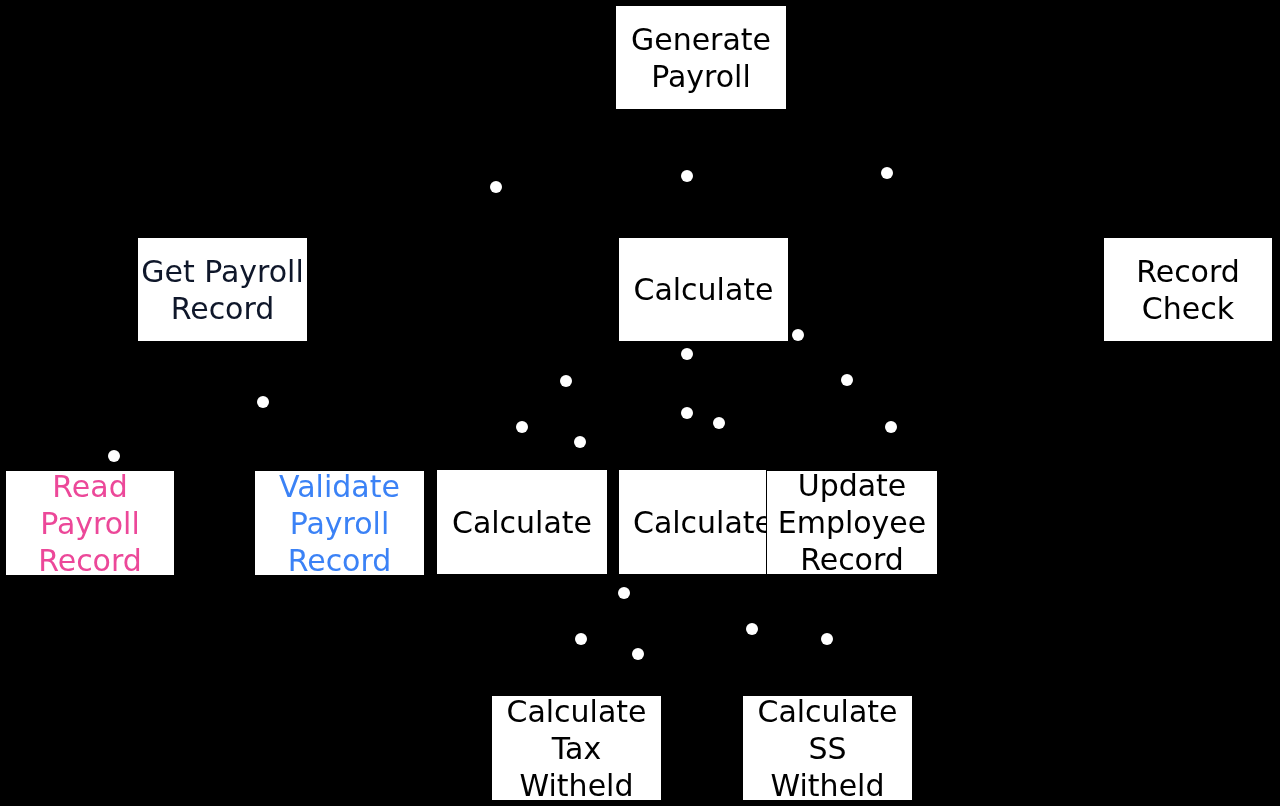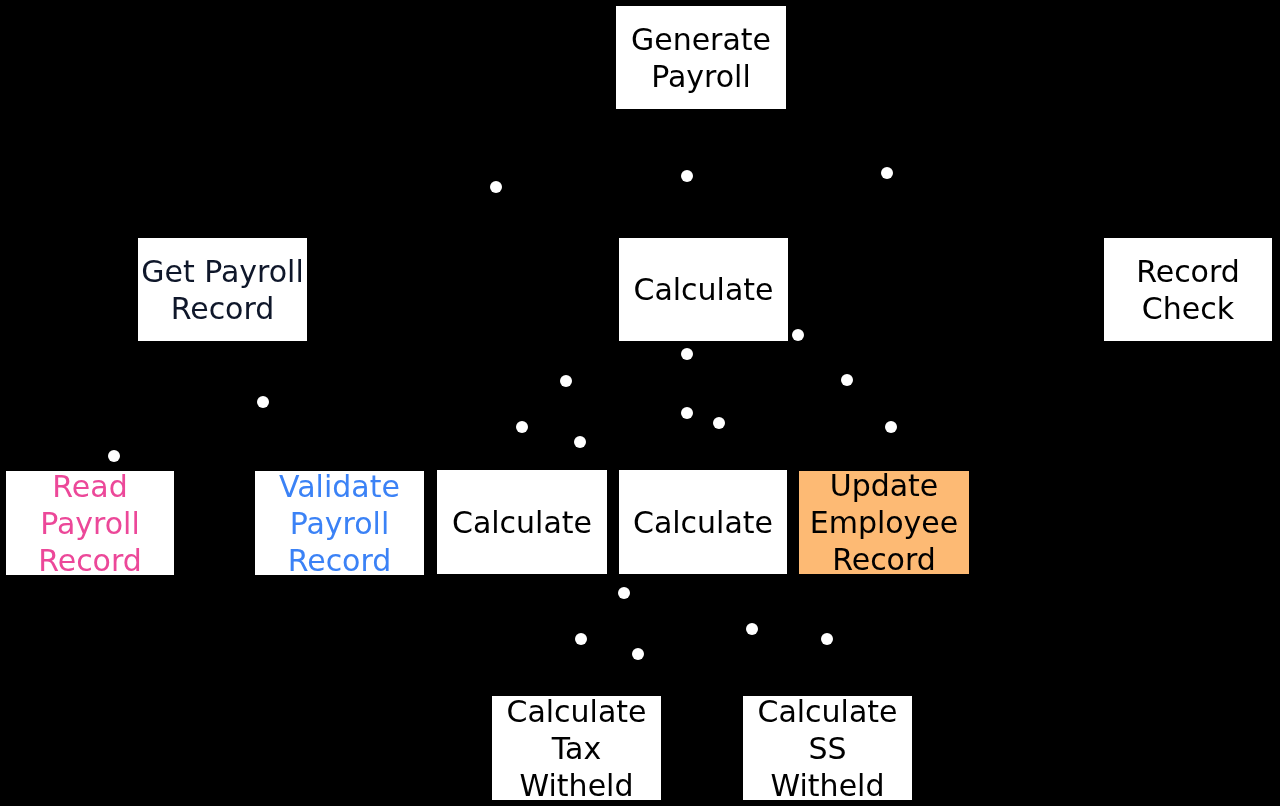--- a/index.html
+++ b/index.html
@@ -70,21 +70,21 @@
       <div class="node-line">Validate</div>
       <div class="node-line">Payroll</div>
       <div class="node-line">Record</div>
     </div>
     <div class="node" style="left: 436px; top: 469px; width: 172px; height: 106px; background: rgb(255, 255, 255); color: rgb(0, 0, 0);">
       <div class="node-line">Calculate</div>
     </div>
     <div class="node" style="left: 618px; top: 469px; width: 170px; height: 106px; background: rgb(255, 255, 255); color: rgb(0, 0, 0);">
       <div class="node-line">Calculate</div>
     </div>
-    <div class="node" style="left: 798px; top: 470px; width: 172px; height: 105px; background: #fdba74; color: rgb(0, 0, 0);">
+    <div class="node" style="left: 766px; top: 470px; width: 172px; height: 105px; background: #ffffff; color: rgb(0, 0, 0);">
       <div class="node-line">Update</div>
       <div class="node-line">Employee</div>
       <div class="node-line">Record</div>
     </div>
     <div class="node" style="left: 491px; top: 695px; width: 171px; height: 106px; background: rgb(255, 255, 255); color: rgb(0, 0, 0);">
       <div class="node-line">Calculate</div>
       <div class="node-line">Tax</div>
       <div class="node-line">Witheld</div>
     </div>
     <div class="node" style="left: 742px; top: 695px; width: 171px; height: 106px; background: rgb(255, 255, 255); color: rgb(0, 0, 0);">

